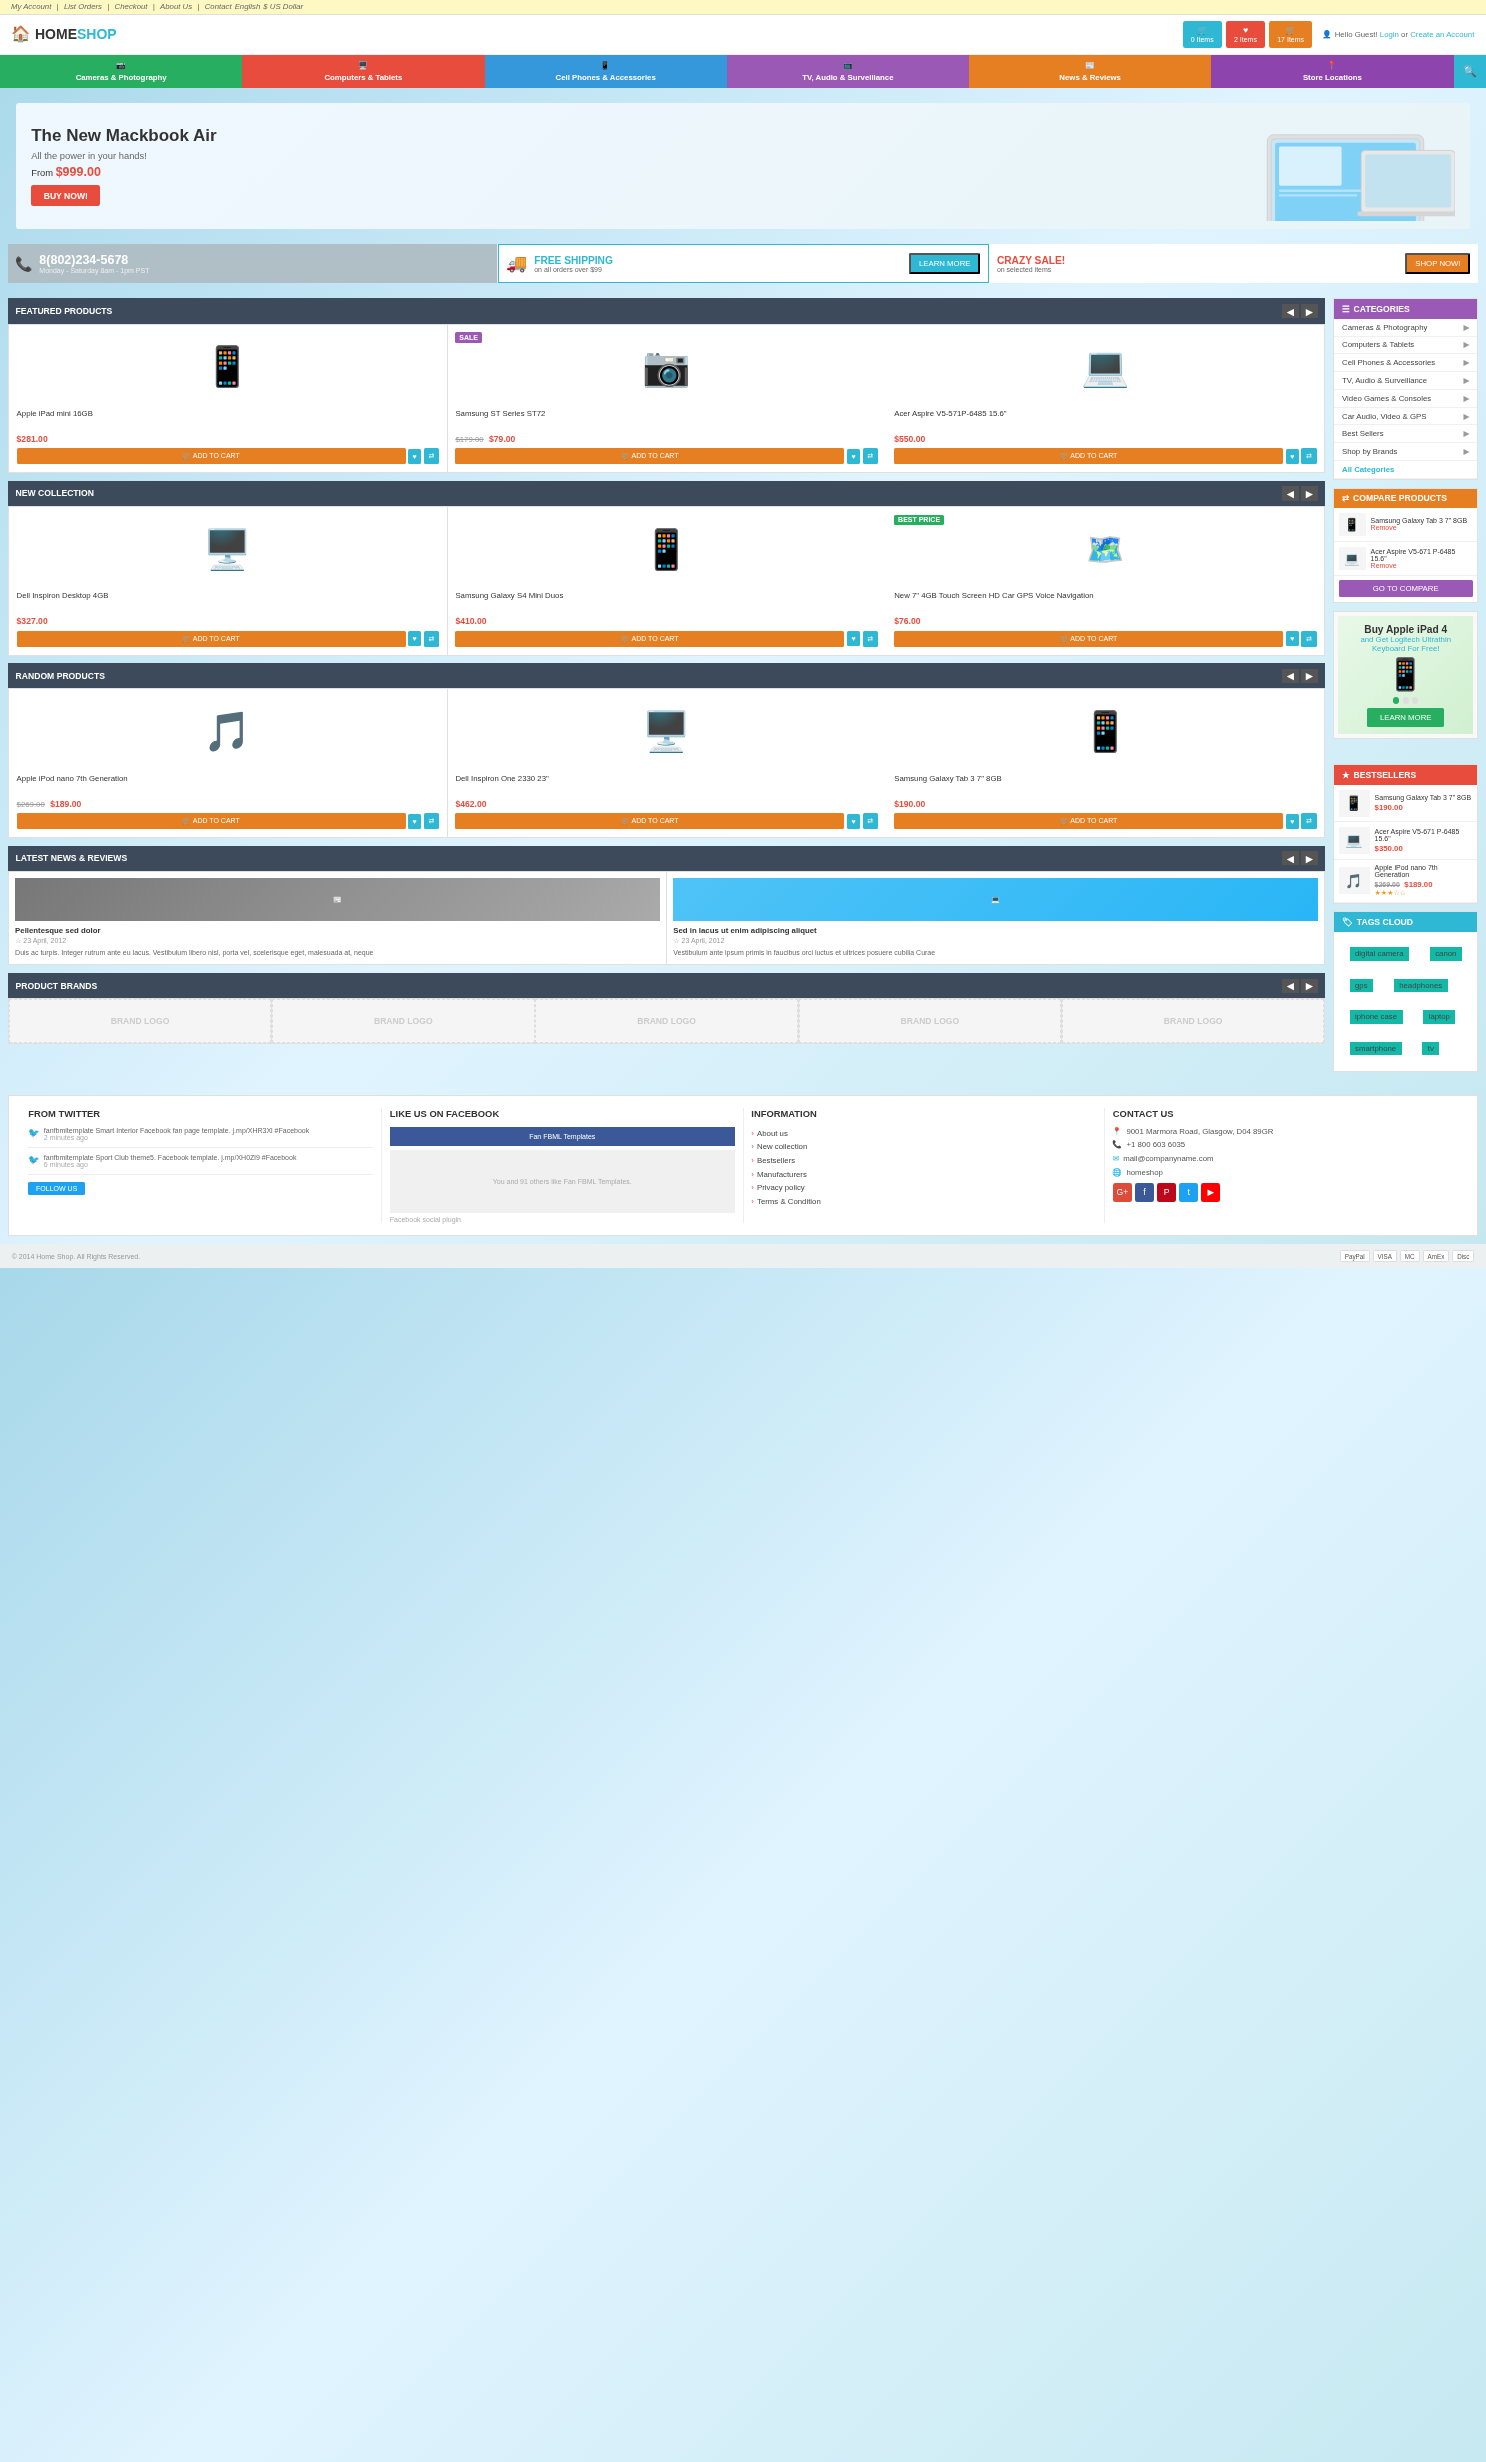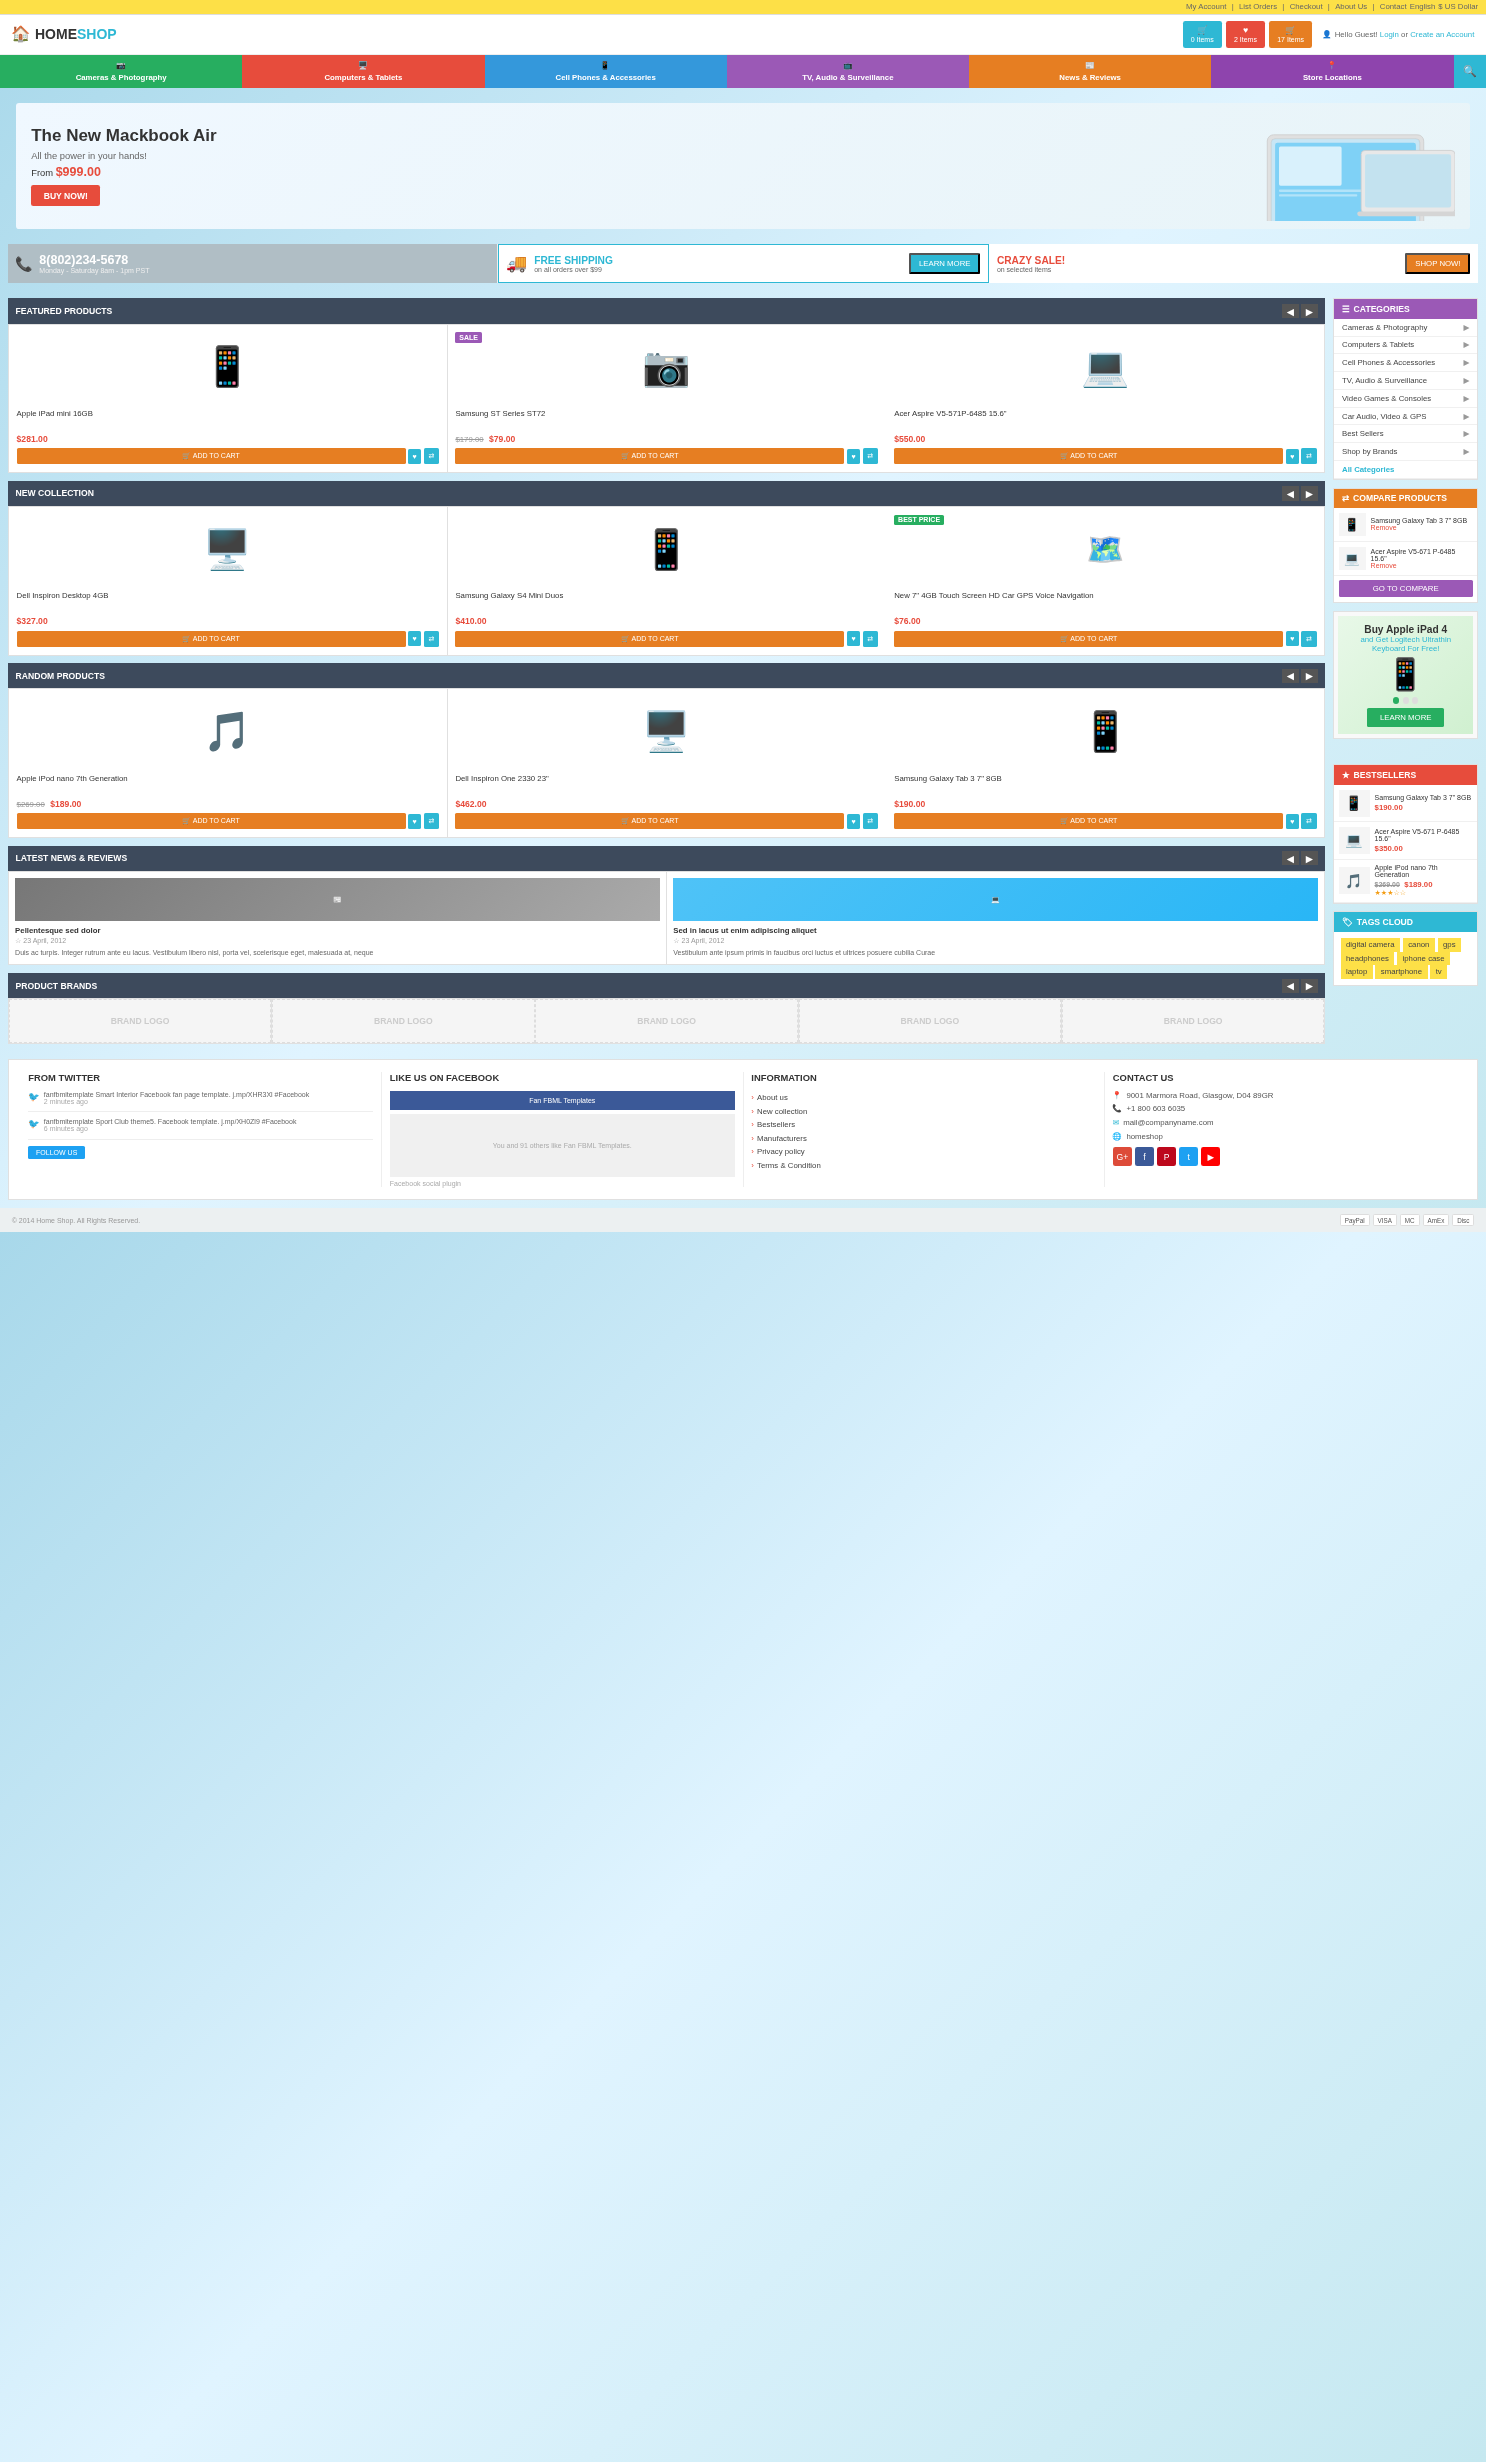--- a/index.html
+++ b/index.html
@@ -1,20 +1,20 @@
 <!DOCTYPE html>
 <html style="font-size:12.5px"><head>
   <meta charset="utf-8">
   <style>
     * { box-sizing: border-box; margin: 0; padding: 0; }
     body { font-family: Arial, sans-serif; font-size: 9.4px; background: linear-gradient(135deg, #a8d8ea 0%, #e0f4ff 50%, #c5e8f0 100%); min-width: 548px; }
     a { text-decoration: none; color: inherit; }
 
     
-    .top-bar { background: #fde047; border-bottom: 0.8px solid #ddd; padding: 2.3px 7.8px; display: flex; justify-content: flex-end; align-items: center; font-size: 7.8px; color: #666; }
+    .top-bar { background: #fef9c3; border-bottom: 0.8px solid #ddd; padding: 2.3px 7.8px; display: flex; justify-content: flex-start; align-items: center; font-size: 7.8px; color: #666; font-style: italic; }
     .top-bar-left a, .top-bar-right a { color: #666; margin: 0 3.1px; }
     .top-bar-right { display: flex; gap: 3px; align-items: center; }
 
     
     .header { background: #fff; padding: 6.3px 11.7px; display: flex; justify-content: space-between; align-items: center; border-bottom: 0.8px solid #eee; }
     .logo { display: flex; align-items: center; gap: 3.9px; }
     .logo-icon { color: #e74c3c; font-size: 15.6px; }
     .logo-text { font-size: 14px; font-weight: bold; color: #333; }
     .logo-text span { color: #2eb8d4; }
     .header-icons { display: flex; gap: 4.7px; align-items: center; }
@@ -115,21 +115,21 @@
     .best-item { display: flex; gap: 4.7px; padding: 4.7px; border-bottom: 0.8px solid #f0f0f0; align-items: center; }
     .best-thumb { width: 31px; height: 27px; background: #f5f5f5; display: flex; align-items: center; justify-content: center; font-size: 14px; }
     .best-info { flex: 1; }
     .best-name { font-size: 7px; color: #333; margin-bottom: 1.6px; }
     .best-price { color: #e74c3c; font-size: 7.8px; font-weight: bold; }
     .best-old-price { color: #999; text-decoration: line-through; font-size: 7px; margin-right: 2.3px; }
     .stars { color: #f39c12; font-size: 7px; }
 
     
     .tags-cloud { padding: 6.3px; }
-    .tag { display: inline-block; background: #fde047; color: #444; padding: 2.3px 5.5px; margin: 0; font-size: 7.8px; border-radius: 0; cursor: pointer; }
+    .tag { display: inline-block; background: #14b8a6; color: #444; padding: 2.3px 5.5px; margin: 9px; font-size: 7.8px; border-radius: 0; cursor: pointer; }
 
     
     .news-grid { display: flex; gap: 0.8px; background: #e0e0e0; border: 0.8px solid #e0e0e0; }
     .news-card { background: #fff; flex: 1; padding: 6.3px; }
     .news-img { width: 100%; height: 43px; background: linear-gradient(135deg, #ccc, #ddd); margin-bottom: 4.7px; display: flex; align-items: center; justify-content: center; font-size: 7px; color: #aaa; }
     .news-title { font-size: 7.8px; font-weight: bold; color: #333; margin-bottom: 2.3px; }
     .news-date { font-size: 7px; color: #999; margin-bottom: 3.1px; }
     .news-text { font-size: 7px; color: #666; line-height: 1.4; }
 
     

